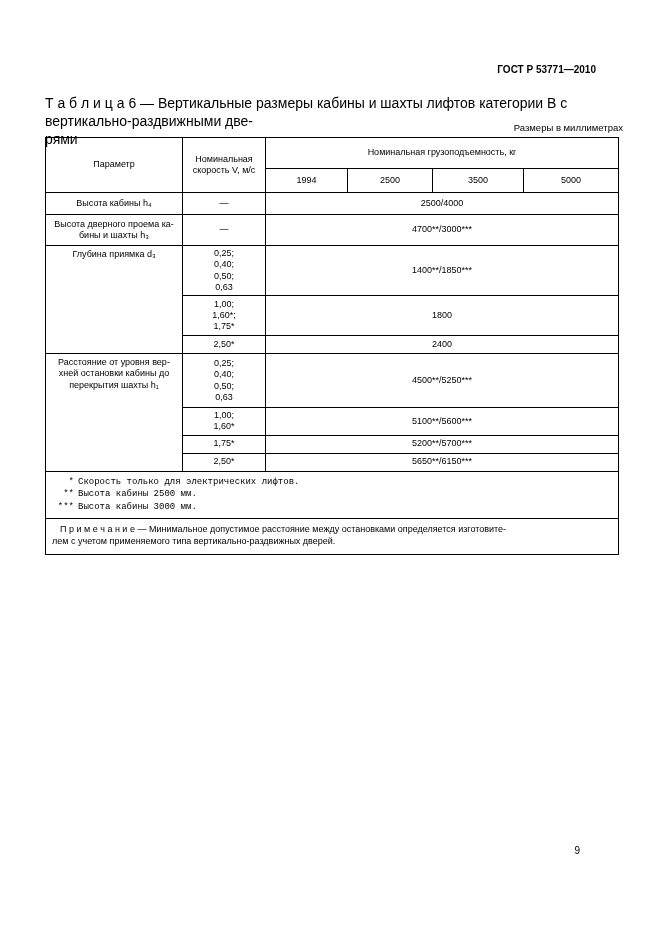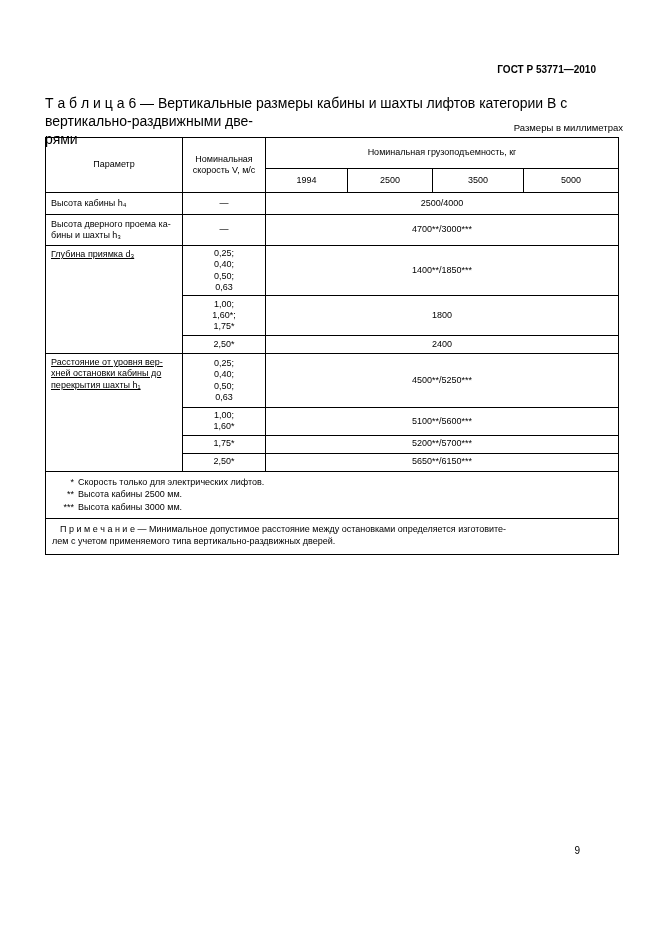--- a/index.html
+++ b/index.html
@@ -52,35 +52,36 @@
     padding: 2px 4px;
     font-weight: normal;
     line-height: 1.25;
   }
   .gost th {
     text-align: center;
     vertical-align: middle;
     white-space: pre-line;
   }
   td.param {
-    text-align: left;
+    text-align: center;
     vertical-align: middle;
     padding-left: 5px;
     padding-right: 5px;
     white-space: pre-line;
   }
-  td.param.top { vertical-align: top; padding-top: 3px; text-decoration: underline; }
+  td.param.top { vertical-align: top; padding-top: 3px; }
   td.center {
     text-align: center;
     vertical-align: middle;
     white-space: pre-line;
   }
   td.fn-cell {
     padding: 4px 8px 5px 8px;
     vertical-align: top;
+    font-family: Liberation Mono, monospace;
   }
   .footnote { line-height: 1.4; }
   .fn-marker {
     display: inline-block;
     width: 20px;
     text-align: right;
     margin-right: 4px;
   }
   td.note-cell {
     padding: 4px 6px 6px 6px;

